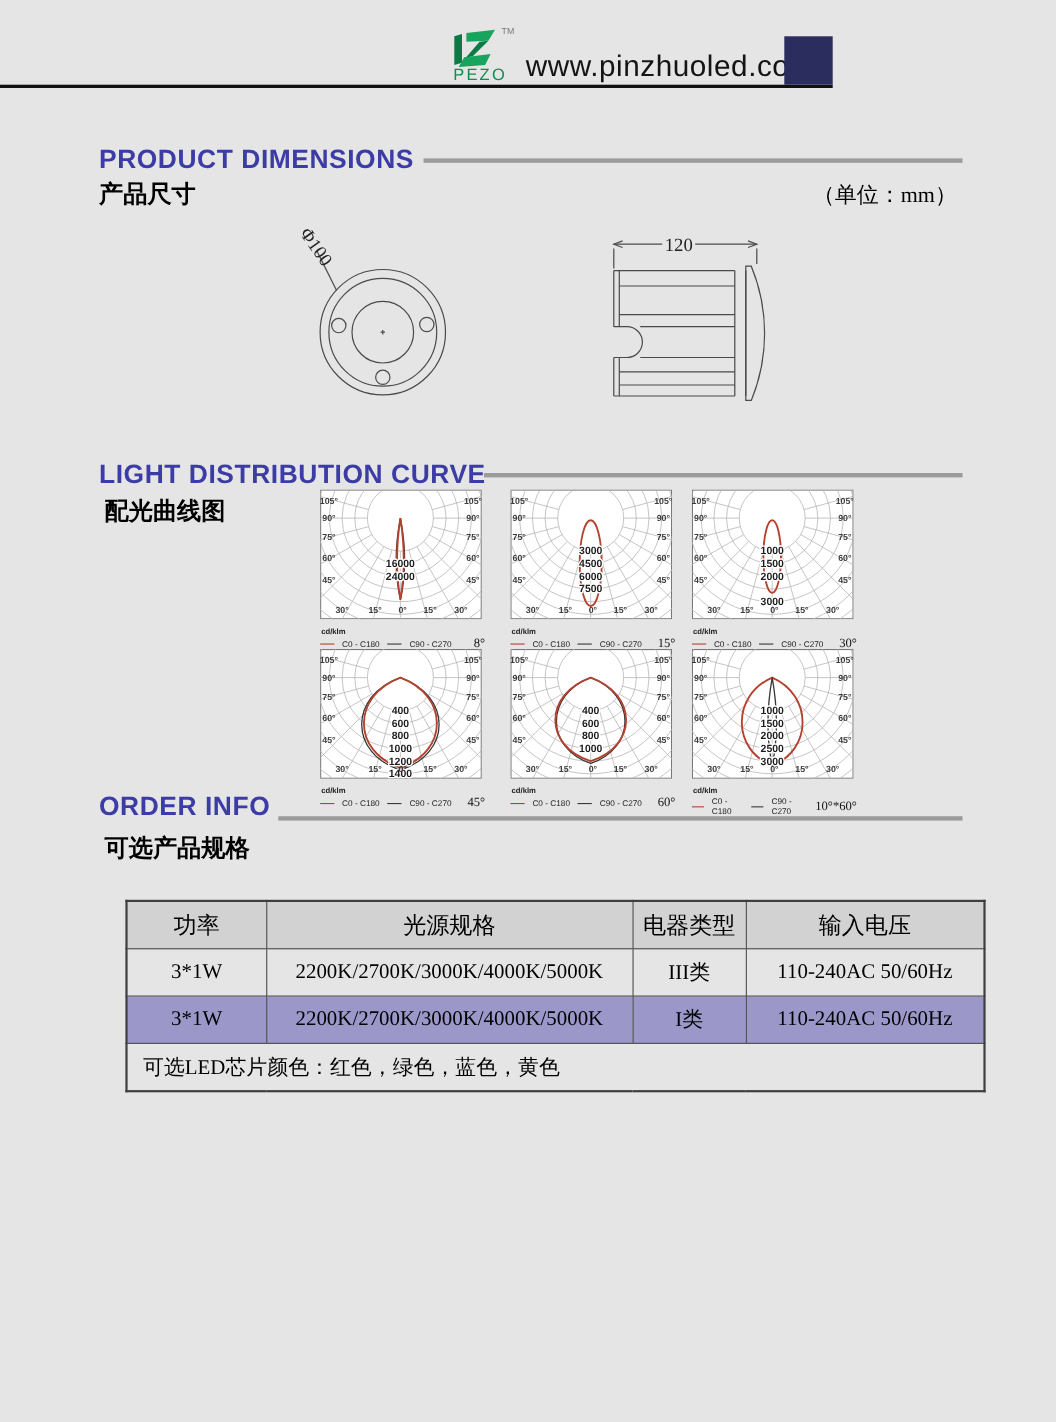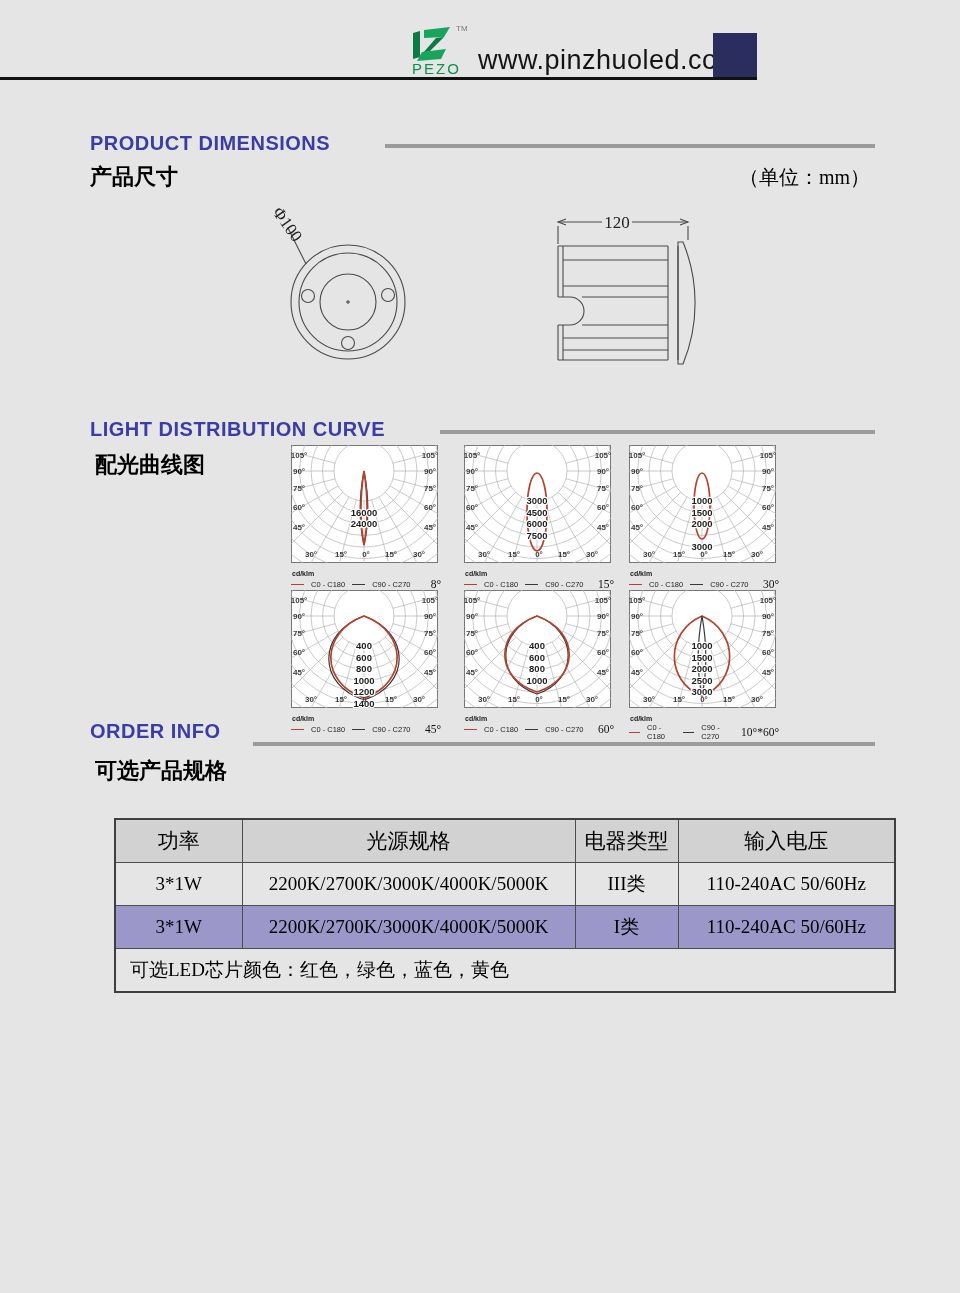--- a/index.html
+++ b/index.html
@@ -10,21 +10,21 @@
   
   .hdr-line{background:#111;height:3px;}
   .logo-brand{color:#0f8f4f;font-weight:normal;font-size:15px;letter-spacing:2px;}
   .logo-tm{color:#777;font-size:8px;}
   .hdr-url{font-size:27px;color:#141414;letter-spacing:0.5px;}
   .hdr-navy{background:var(--navy,#2b2d5e);}
   .hdr-banner{background:var(--banner,#4b4e95);color:#fff;text-align:center;
       font-family:"Liberation Serif",serif;font-weight:bold;font-size:26px;line-height:44px;}
 
   
-  .sec-title{color:var(--titleblue,#3c3ca6);font-weight:bold;font-size:20px;letter-spacing:0.5px;}
+  .sec-title{color:var(--titleblue,#3c3ca6);font-weight:bold;font-size:24px;letter-spacing:0.5px;}
   .rule{background:#9b9b9b;height:4px;}
   .sub-zh{font-family:"Liberation Serif",serif;font-weight:bold;font-size:22px;color:#000;}
   .unit-note{font-family:"Liberation Serif",serif;font-size:20px;color:#000;}
 
   
   .cad{stroke:#4a4a4a;fill:none;stroke-width:1.1px;}
   .cad-text{font-family:"Liberation Serif",serif;font-size:17px;fill:#222;}
 
   
   .chart-cell{position:absolute;width:150px;}

